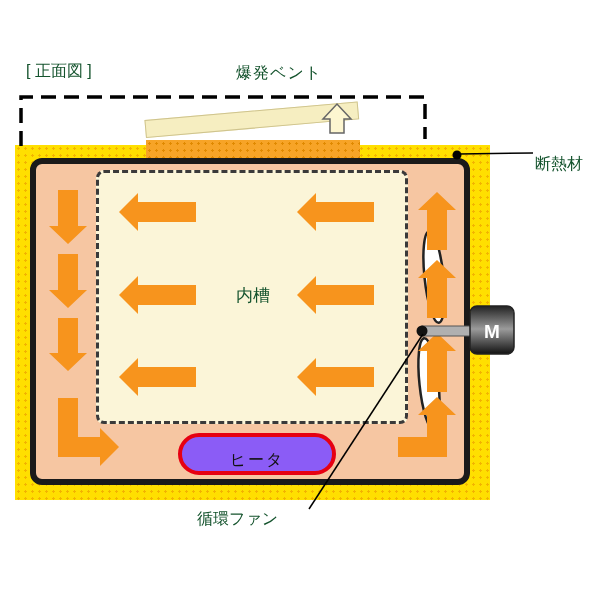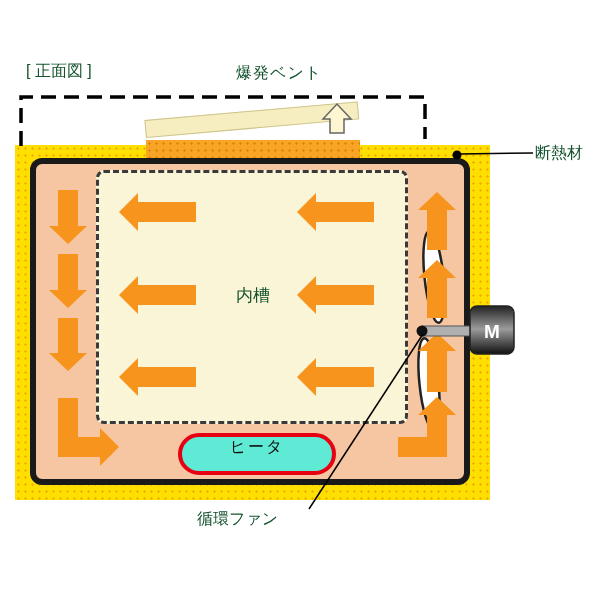--- a/index.html
+++ b/index.html
@@ -39,28 +39,28 @@
   #inner-chamber{
     left:96px;top:170px;width:306px;height:248px;
     background:#fbf5d8;border:3px dashed #3a3a3a;border-radius:8px;
   }
   #inner-chamber-label{
     left:210px;top:286px;width:86px;text-align:center;font-size:17px;
   }
   
   #heater{
     left:178px;top:433px;width:150px;height:34px;
-    background:#5eead4;border:4px solid #e60012;border-radius:21px;
-    display:flex;align-items:flex-start;justify-content:center;
+    background:#8b5cf6;border:4px solid #e60012;border-radius:21px;
+    display:flex;align-items:flex-end;justify-content:center;
     font-size:16px;letter-spacing:2px;color:#111;
   }
   #title-label{left:26px;top:61px;}
   #detach-label{left:236px;top:63px;letter-spacing:1px;}
   #explosion-vent-label{left:446px;top:102px;}
-  #insulation-label{left:535px;top:143px;}
+  #insulation-label{left:535px;top:154px;}
   #fan-label{left:197px;top:509px;}
   svg{position:absolute;left:0;top:0;pointer-events:none;}
 </style>
 </head>
 <body>
 
 <div id="canvas">
 
   <div id="insulation-box" class="abs"></div>
 

